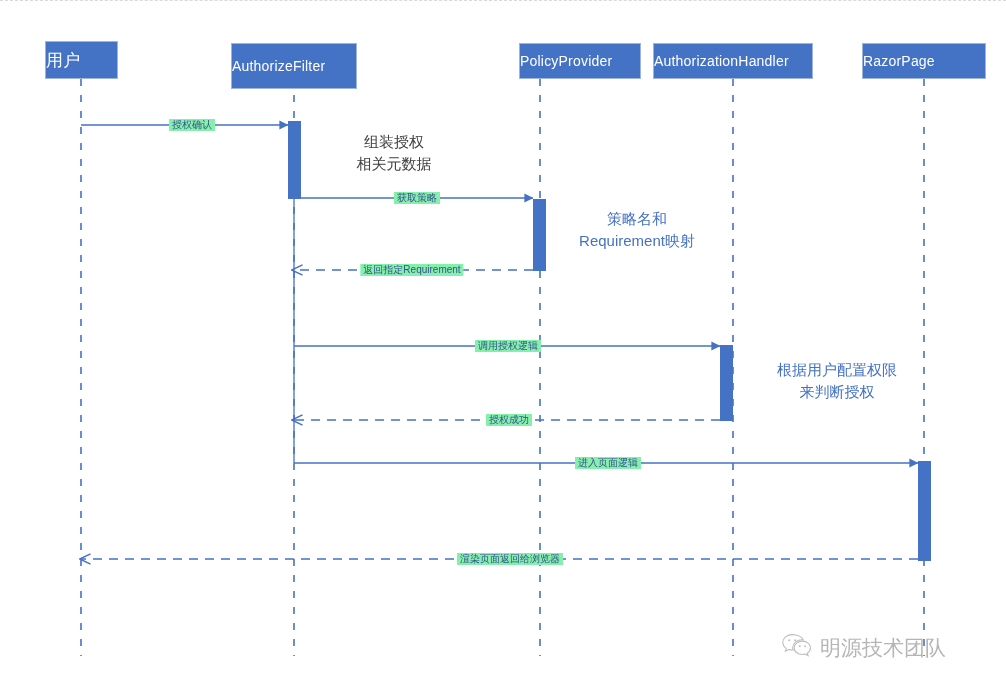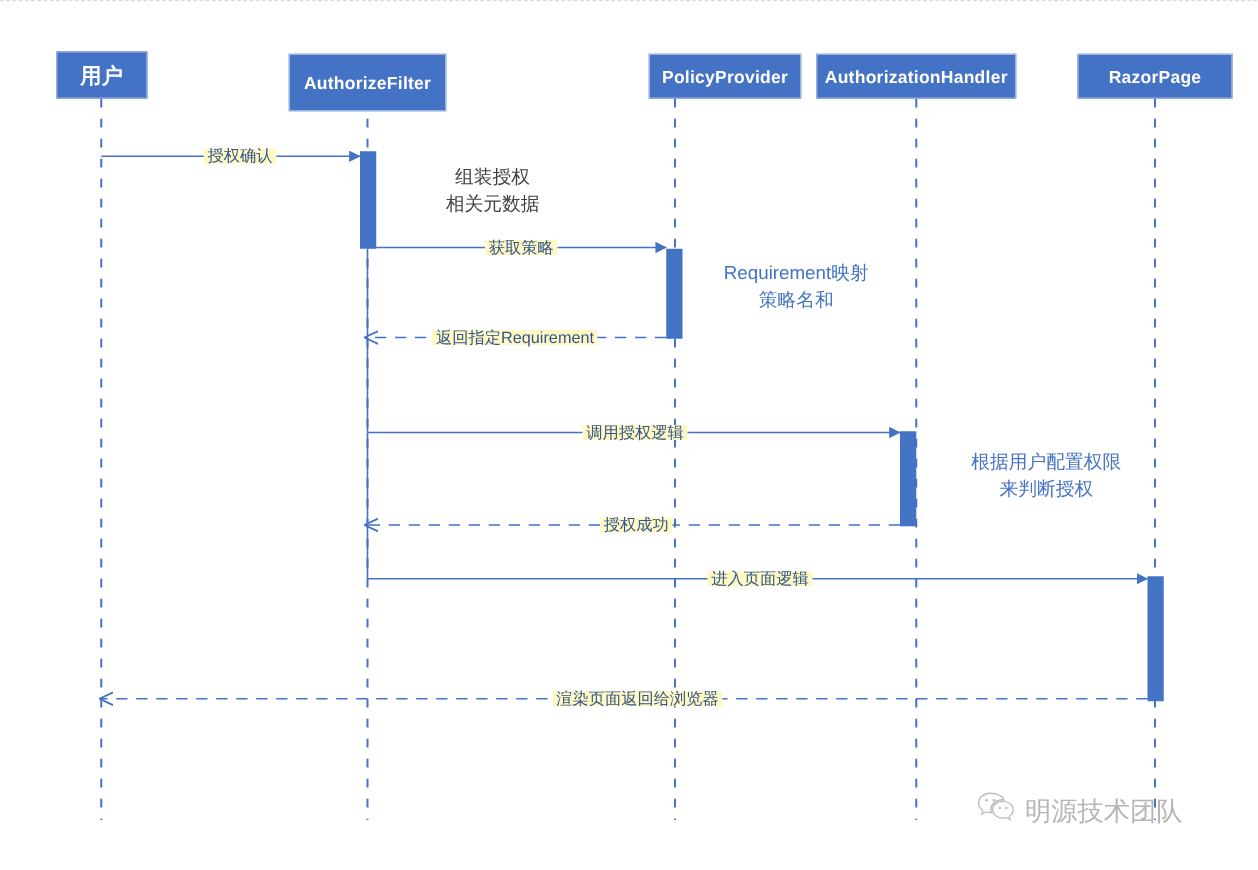--- a/index.html
+++ b/index.html
@@ -23,24 +23,23 @@
   #diagram-svg {
     position: absolute;
     left: 0;
     top: 0;
   }
   .actor-box {
     position: absolute;
     background: #4472C4;
     border: 1px solid #9fb4dd;
     color: #ffffff;
-    font-weight: bold;
+    font-weight: normal;
     display: flex;
     align-items: center;
-    justify-content: center;
     box-sizing: border-box;
     letter-spacing: 0.2px;
     white-space: nowrap;
   }
   .actor-label-cn {
     font-size: 17px;
   }
   .actor-label-en {
     font-size: 14px;
   }
@@ -48,22 +47,22 @@
     position: absolute;
     color: #4472C4;
     font-size: 15px;
     line-height: 22px;
     text-align: center;
     white-space: nowrap;
   }
   .msg-label {
     position: absolute;
     color: #33548f;
-    font-size: 13px;
-    background: #fef9c3;
+    font-size: 10px;
+    background: #86efac;
     padding: 0 3px;
     white-space: nowrap;
     transform: translate(-50%, -50%);
     line-height: 12px;
   }
   .watermark {
     position: absolute;
     display: flex;
     align-items: center;
     gap: 8px;
@@ -140,22 +139,22 @@
       <div class="msg-label" style="left: 509px; top: 419px; color: rgb(51, 84, 143);">授权成功</div>
       <div class="msg-label" style="left: 608px; top: 462px; color: rgb(51, 84, 143);">进入页面逻辑</div>
       <div class="msg-label" style="left: 510px; top: 558px; color: rgb(51, 84, 143);">渲染页面返回给浏览器</div>
     </div>
   <div id="notes-layer">
       <div class="note" style="left: 334px; top: 130px; width: 120px; color: #404040;">
         <div>组装授权</div>
         <div>相关元数据</div>
       </div>
       <div class="note" style="left: 552px; top: 207px; width: 170px; color: rgb(68, 114, 196);">
+        <div>策略名和</div>
         <div>Requirement映射</div>
-        <div>策略名和</div>
       </div>
       <div class="note" style="left: 757px; top: 358px; width: 160px; color: rgb(68, 114, 196);">
         <div>根据用户配置权限</div>
         <div>来判断授权</div>
       </div>
     </div>
 
   <div class="watermark" id="watermark" style="left: 782px; top: 632px; color: rgb(181, 181, 181);">
     <span class="wm-icon">
       <svg width="30" height="25" viewBox="0 0 30 25" aria-hidden="true">

